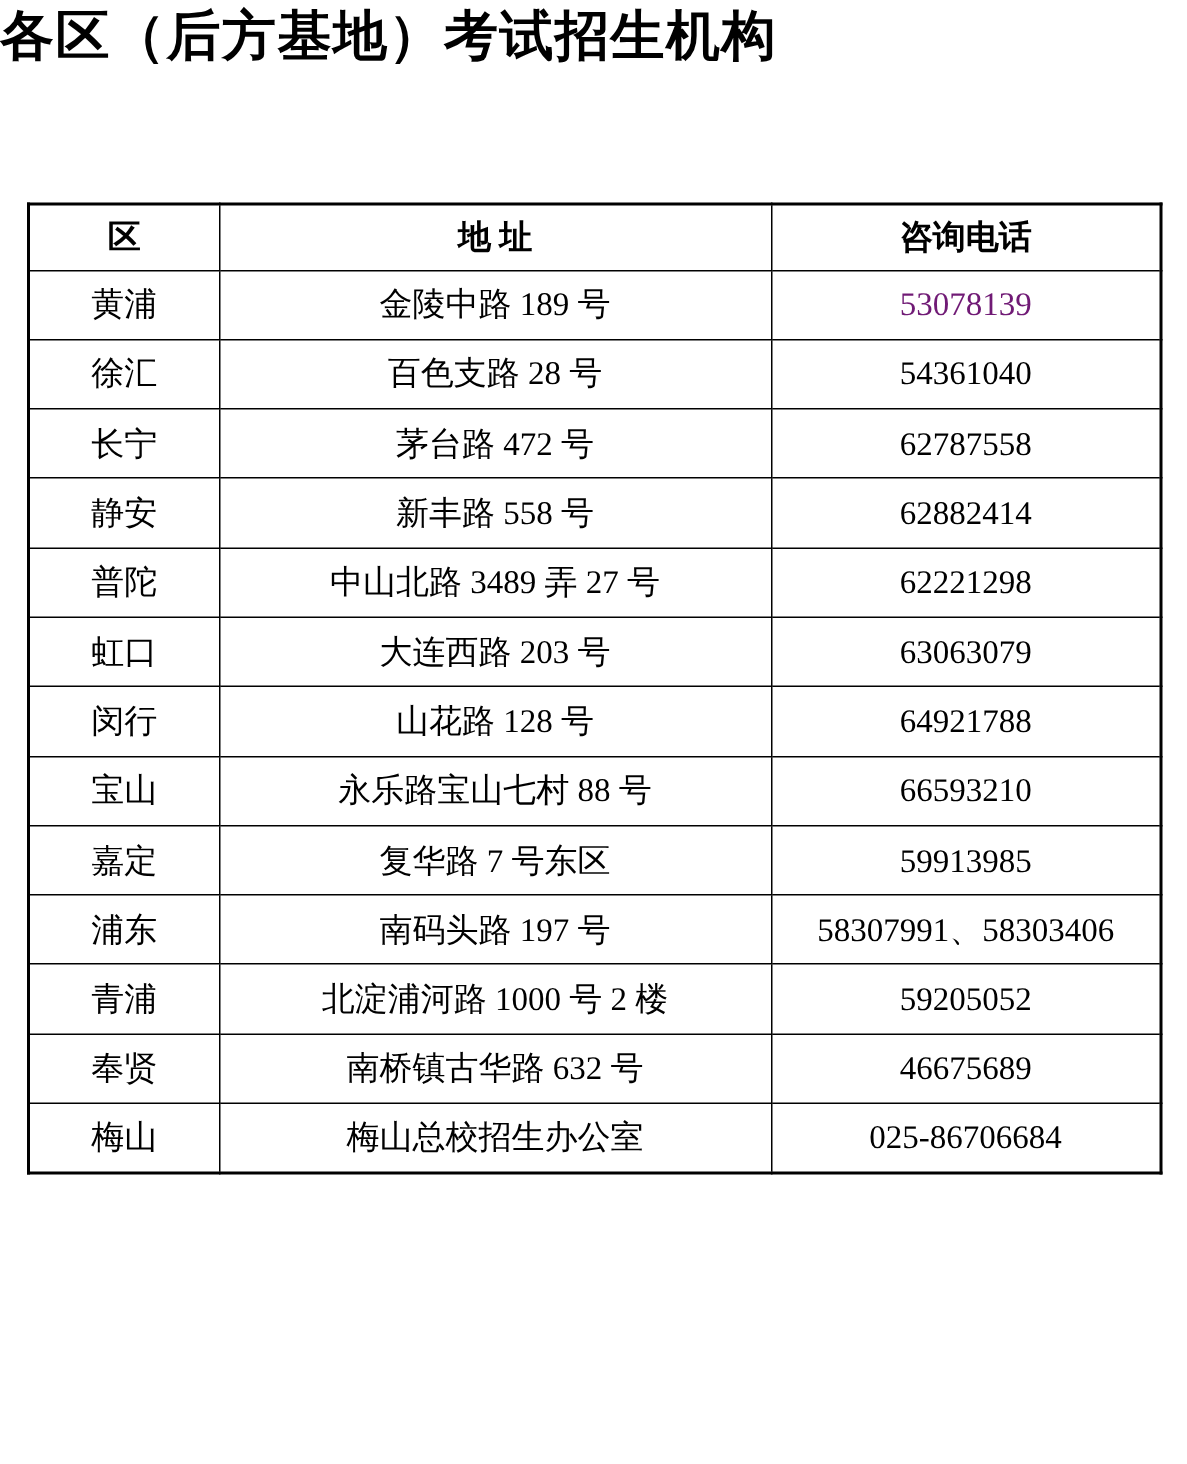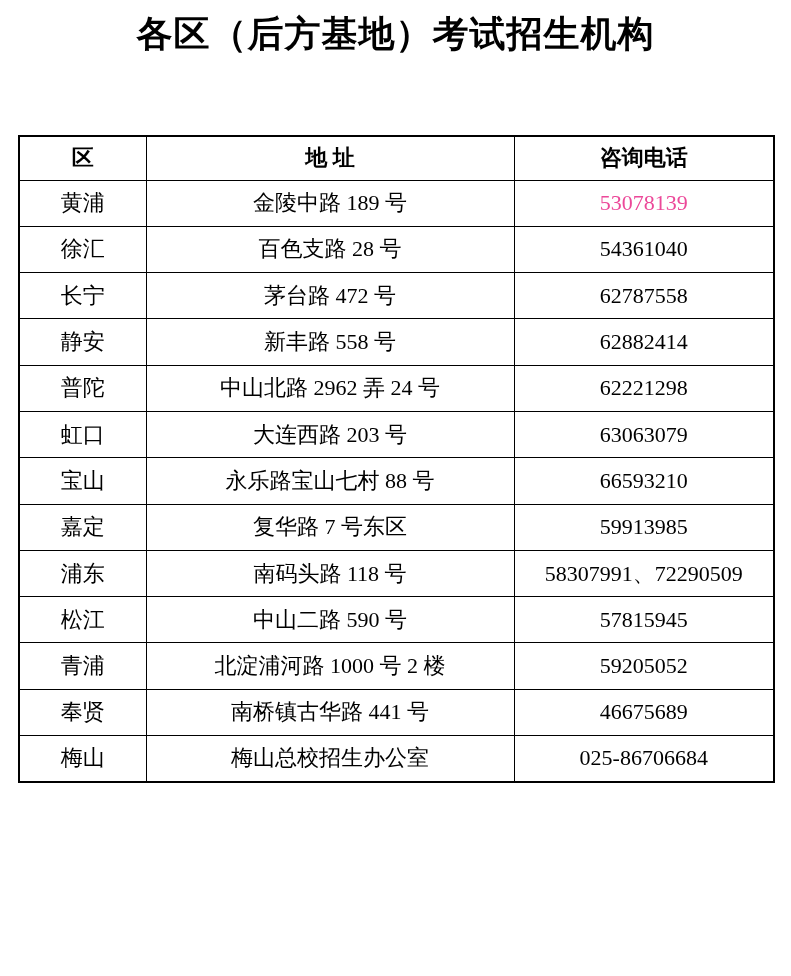--- a/index.html
+++ b/index.html
@@ -9,22 +9,21 @@
     color: #000000;
   }
   .page {
     position: relative;
     width: 791px;
     height: 976px;
     background: #ffffff;
     overflow: hidden;
   }
   .title-block {
-    padding-top: 10px;
-    text-align: center;
+    text-align: left;
     font-weight: bold;
     font-size: 36px;
     line-height: 48px;
     letter-spacing: 1px;
   }
   table.contact-table {
     position: absolute;
     left: 18px;
     top: 135px;
     width: 755px;
@@ -39,21 +38,21 @@
     border: 1.5px solid #000000;
     text-align: center;
     vertical-align: middle;
     font-size: 22px;
     overflow: hidden;
     white-space: nowrap;
   }
   thead tr { height: 44px; }
   tbody tr { height: 46.3px; }
   th { font-weight: bold; }
-  td.muted { color: #ec4899; }
+  td.muted { color: #701a75; }
 </style>
 </head>
 <body>
 
 <div class="page">
 
   <div class="title-block">
     <div>各区（后方基地）考试招生机构</div>
   </div>
 
@@ -86,56 +85,56 @@
           <td>茅台路 472 号</td>
           <td>62787558</td>
         </tr>
         <tr>
           <td>静安</td>
           <td>新丰路 558 号</td>
           <td>62882414</td>
         </tr>
         <tr>
           <td>普陀</td>
-          <td>中山北路 2962 弄 24 号</td>
+          <td>中山北路 3489 弄 27 号</td>
           <td>62221298</td>
         </tr>
         <tr>
           <td>虹口</td>
           <td>大连西路 203 号</td>
           <td>63063079</td>
+        </tr>
+        <tr>
+          <td>闵行</td>
+          <td>山花路 128 号</td>
+          <td>64921788</td>
         </tr>
         <tr>
           <td>宝山</td>
           <td>永乐路宝山七村 88 号</td>
           <td>66593210</td>
         </tr>
         <tr>
           <td>嘉定</td>
           <td>复华路 7 号东区</td>
           <td>59913985</td>
         </tr>
         <tr>
           <td>浦东</td>
-          <td>南码头路 118 号</td>
-          <td>58307991、72290509</td>
-        </tr>
-        <tr>
-          <td>松江</td>
-          <td>中山二路 590 号</td>
-          <td>57815945</td>
+          <td>南码头路 197 号</td>
+          <td>58307991、58303406</td>
         </tr>
         <tr>
           <td>青浦</td>
           <td>北淀浦河路 1000 号 2 楼</td>
           <td>59205052</td>
         </tr>
         <tr>
           <td>奉贤</td>
-          <td>南桥镇古华路 441 号</td>
+          <td>南桥镇古华路 632 号</td>
           <td>46675689</td>
         </tr>
         <tr>
           <td>梅山</td>
           <td>梅山总校招生办公室</td>
           <td>025-86706684</td>
         </tr>
       </tbody>
   </table>
 

